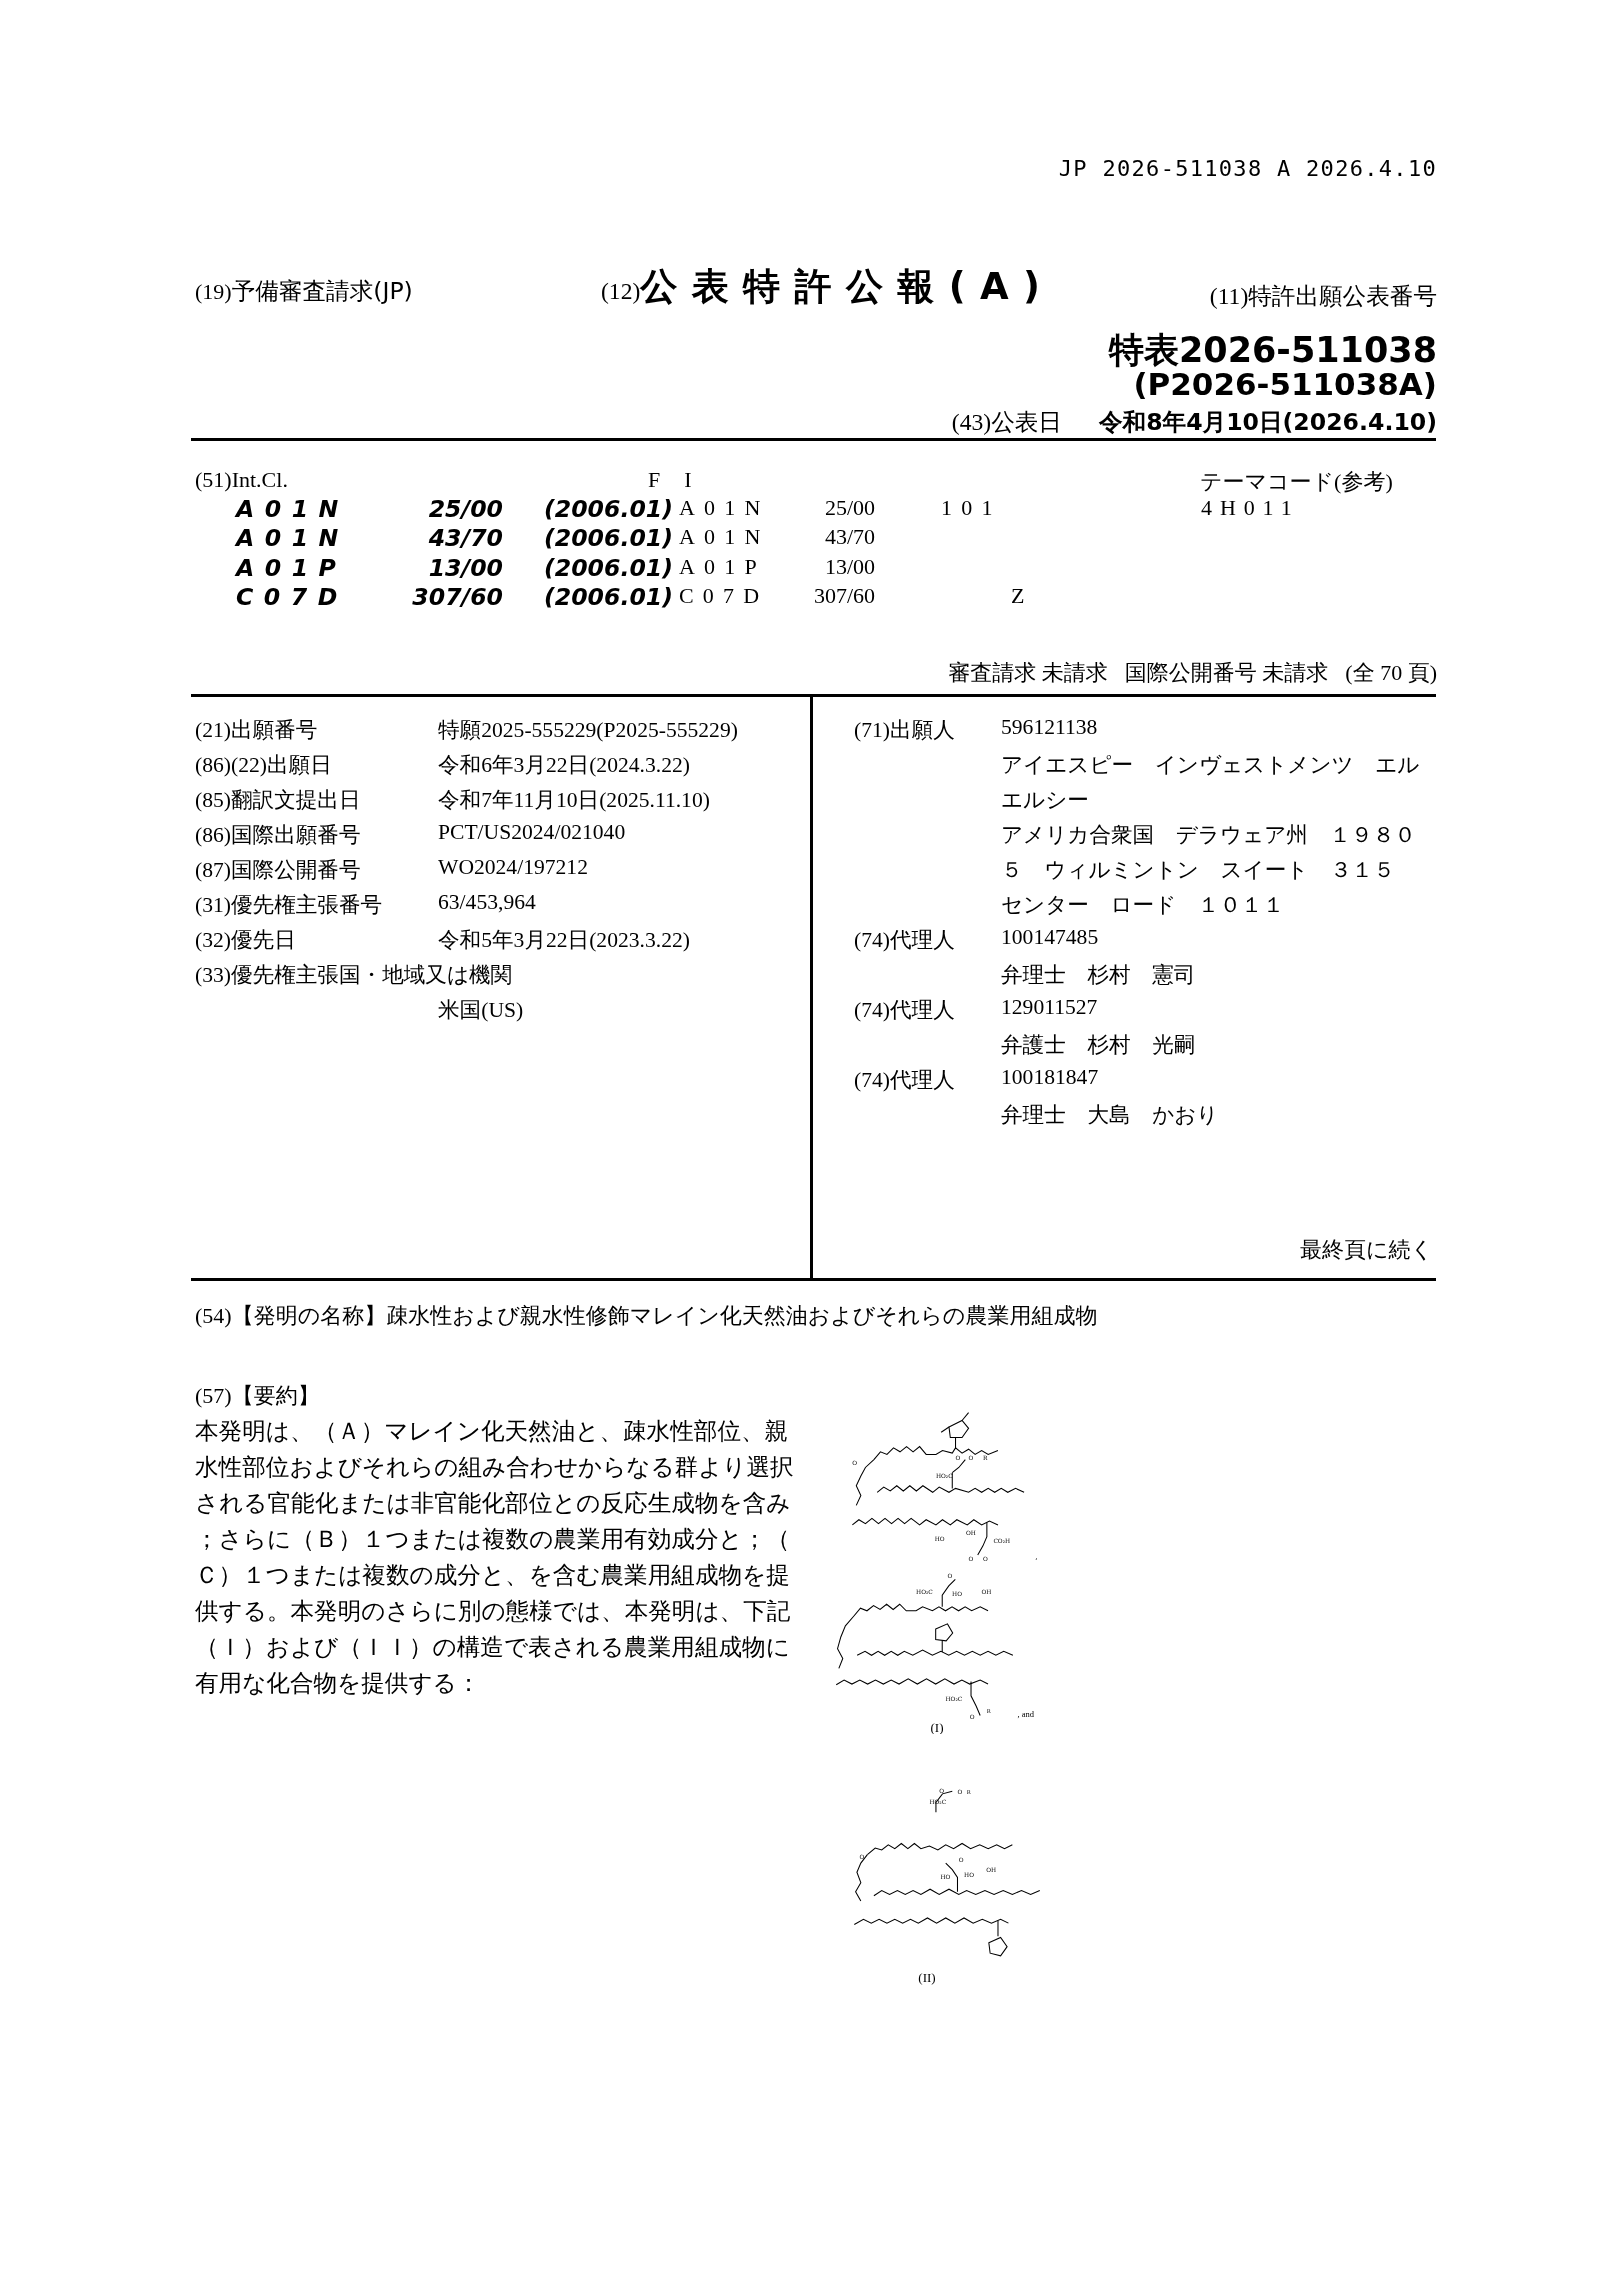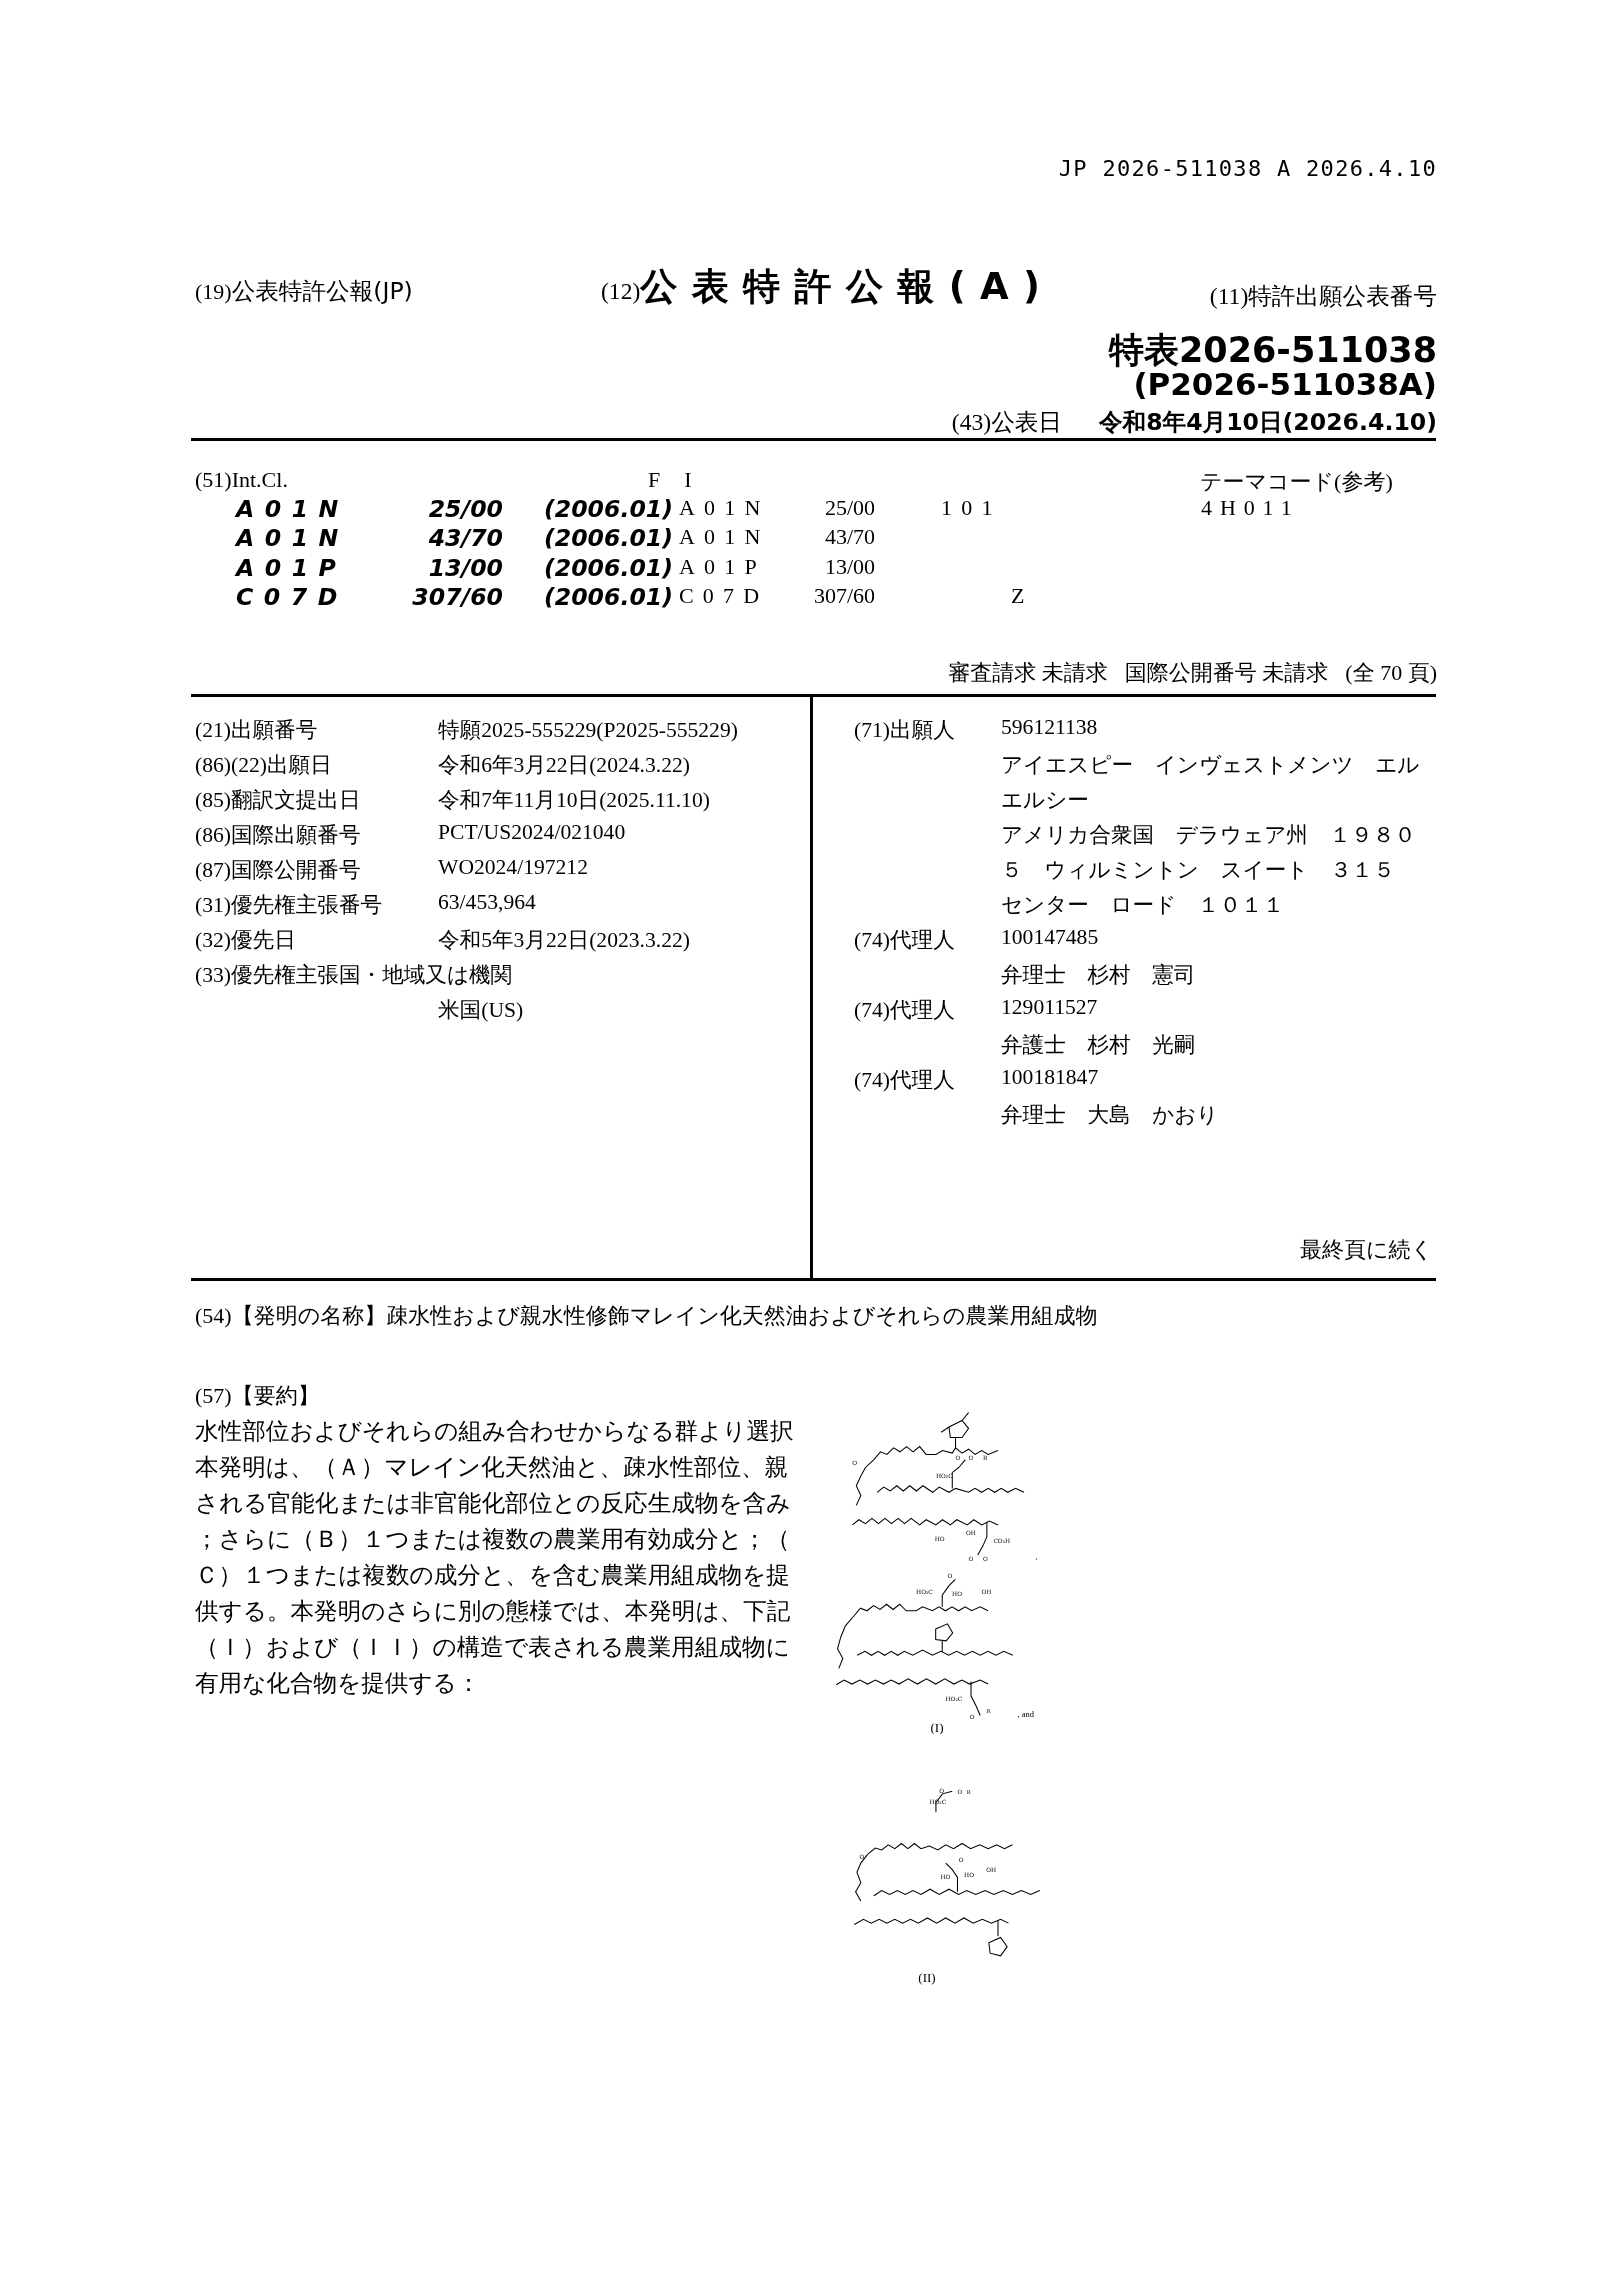--- a/index.html
+++ b/index.html
@@ -65,21 +65,21 @@
 
   .structure { position: absolute; }
   .struct-label { font-family: "Liberation Serif", serif; font-size: 20px; }
 </style>
 </head>
 <body>
 
 <div class="abs mono pubcode">JP  2026-511038  A  2026.4.10</div>
 
 <div class="abs sans office">
-  <span class="num">(19)</span><span>公表特許公報(JP)</span>
+  <span class="num">(19)</span><span>予備審査請求(JP)</span>
 </div>
 
 <div class="abs sans gazette">
   <span class="num">(12)</span><span>公表特許公報(A)</span>
 </div>
 
 <div class="abs serif pubno-label">(11)特許出願公表番号</div>
 <div class="abs sans pubno">特表2026-511038</div>
 <div class="abs sans pubno-alt">(P2026-511038A)</div>
 <div class="abs pubdate">
@@ -238,22 +238,22 @@
 </div>
 
 <div class="abs serif cont">最終頁に続く</div>
 
 <div class="rule" style="left:191px; top:1278px; width:1245px; height:3.3px;"></div>
 
 <div class="abs serif title54">(54)【発明の名称】疎水性および親水性修飾マレイン化天然油およびそれらの農業用組成物</div>
 
 <div class="abs serif abs57">(57)【要約】</div>
 <div class="abstract serif">
+  <div>本発明は、（Ａ）マレイン化天然油と、疎水性部位、親</div>
   <div>水性部位およびそれらの組み合わせからなる群より選択</div>
-  <div>本発明は、（Ａ）マレイン化天然油と、疎水性部位、親</div>
   <div>される官能化または非官能化部位との反応生成物を含み</div>
   <div>；さらに（Ｂ）１つまたは複数の農業用有効成分と；（</div>
   <div>Ｃ）１つまたは複数の成分と、を含む農業用組成物を提</div>
   <div>供する。本発明のさらに別の態様では、本発明は、下記</div>
   <div>（Ｉ）および（ＩＩ）の構造で表される農業用組成物に</div>
   <div>有用な化合物を提供する：</div>
 </div>
 
 <svg class="structure" style="left:838px; top:1394px;" width="222" height="177" viewBox="0 0 340 270" fill="none" stroke="#000" stroke-width="1.6">
 

